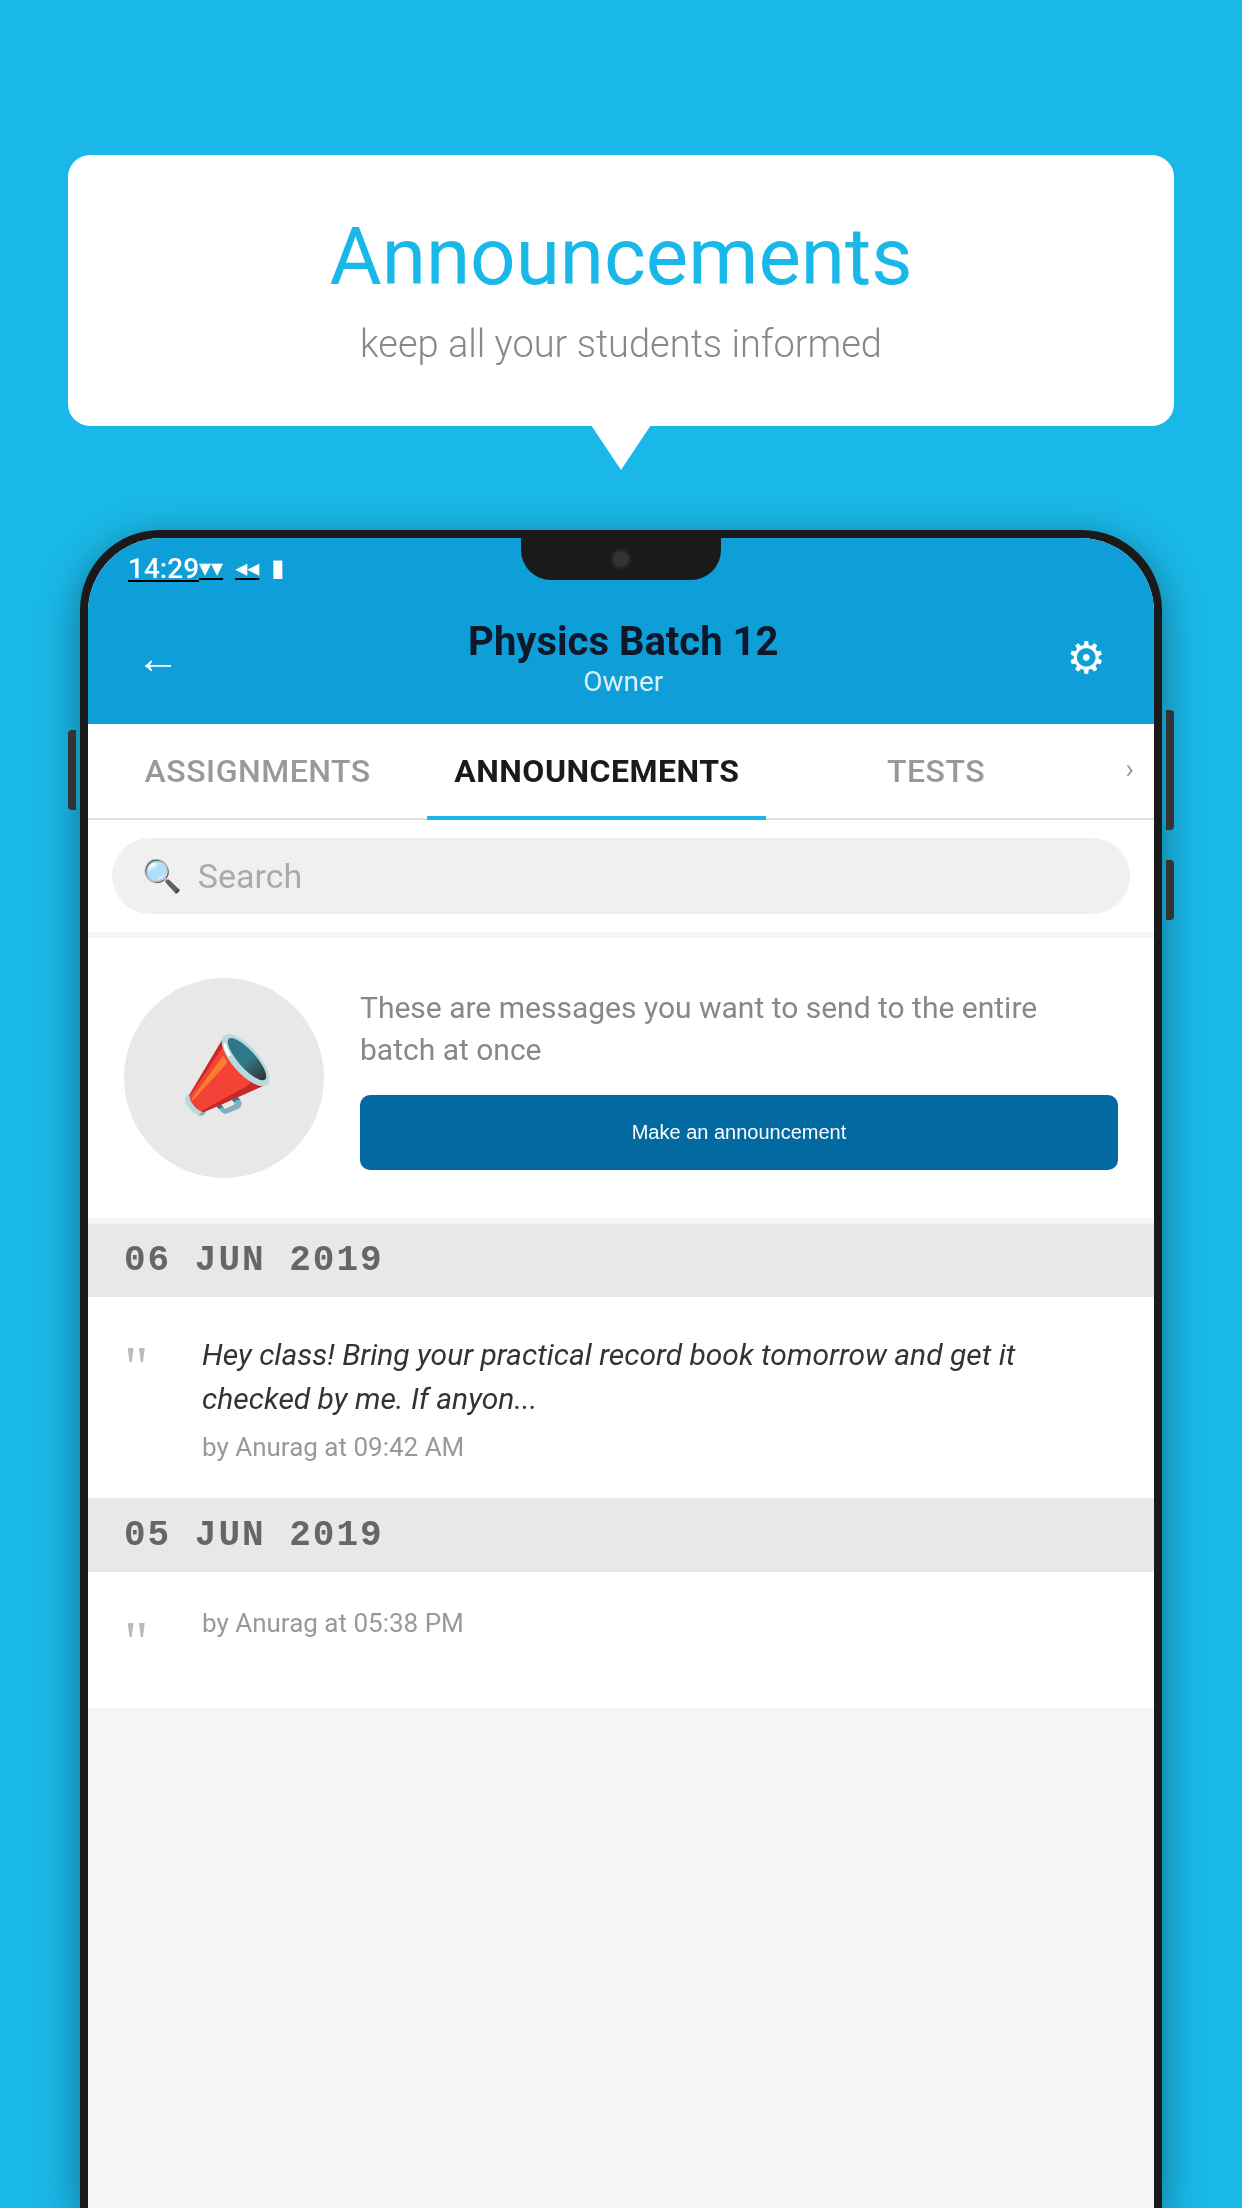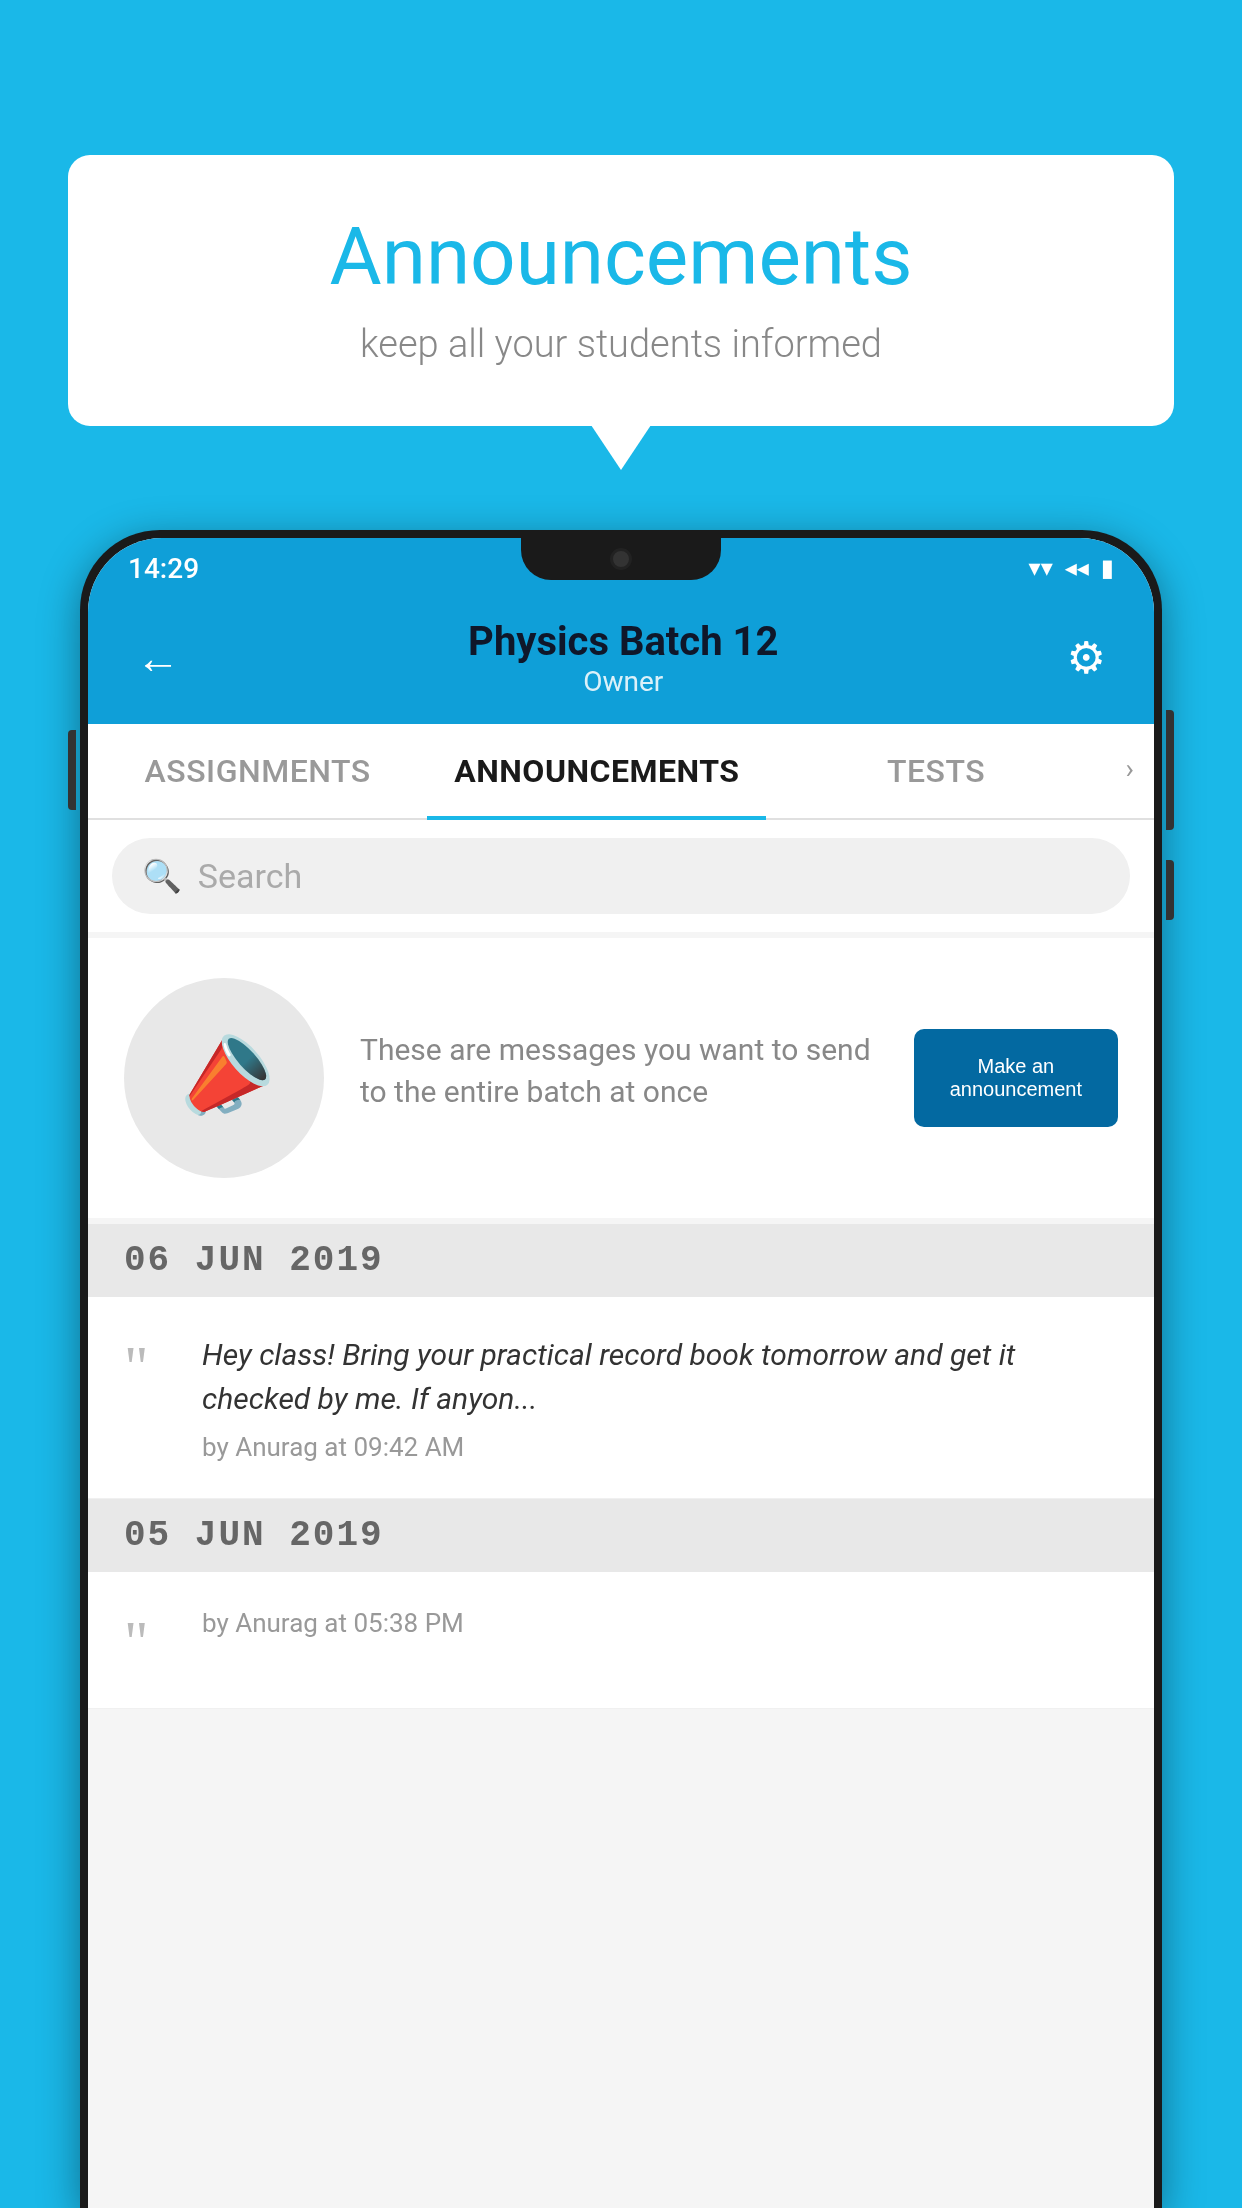--- a/index.html
+++ b/index.html
@@ -100,24 +100,24 @@
       border-radius: 50%;
       border: 3px solid #222;
     }
 
     
     .status-bar {
       background: #0f9fd8;
       height: 60px;
       display: flex;
       align-items: center;
-      justify-content: space-between;
       padding: 0 40px;
       position: relative;
       z-index: 10;
+      text-decoration: underline;
     }
 
     .status-time {
       color: white;
       font-size: 28px;
       font-weight: 500;
     }
 
     .status-icons {
       display: flex;
@@ -271,21 +271,21 @@
     .megaphone-icon {
       font-size: 80px;
       color: #7a8fa6;
       transform: rotate(-20deg);
       display: inline-block;
     }
 
     .announcement-right {
       flex: 1;
       display: flex;
-      flex-direction: row;
+      flex-direction: column;
       gap: 24px;
     }
 
     .announcement-desc {
       color: #888;
       font-size: 30px;
       line-height: 1.4;
     }
 
     .make-announcement-btn {

